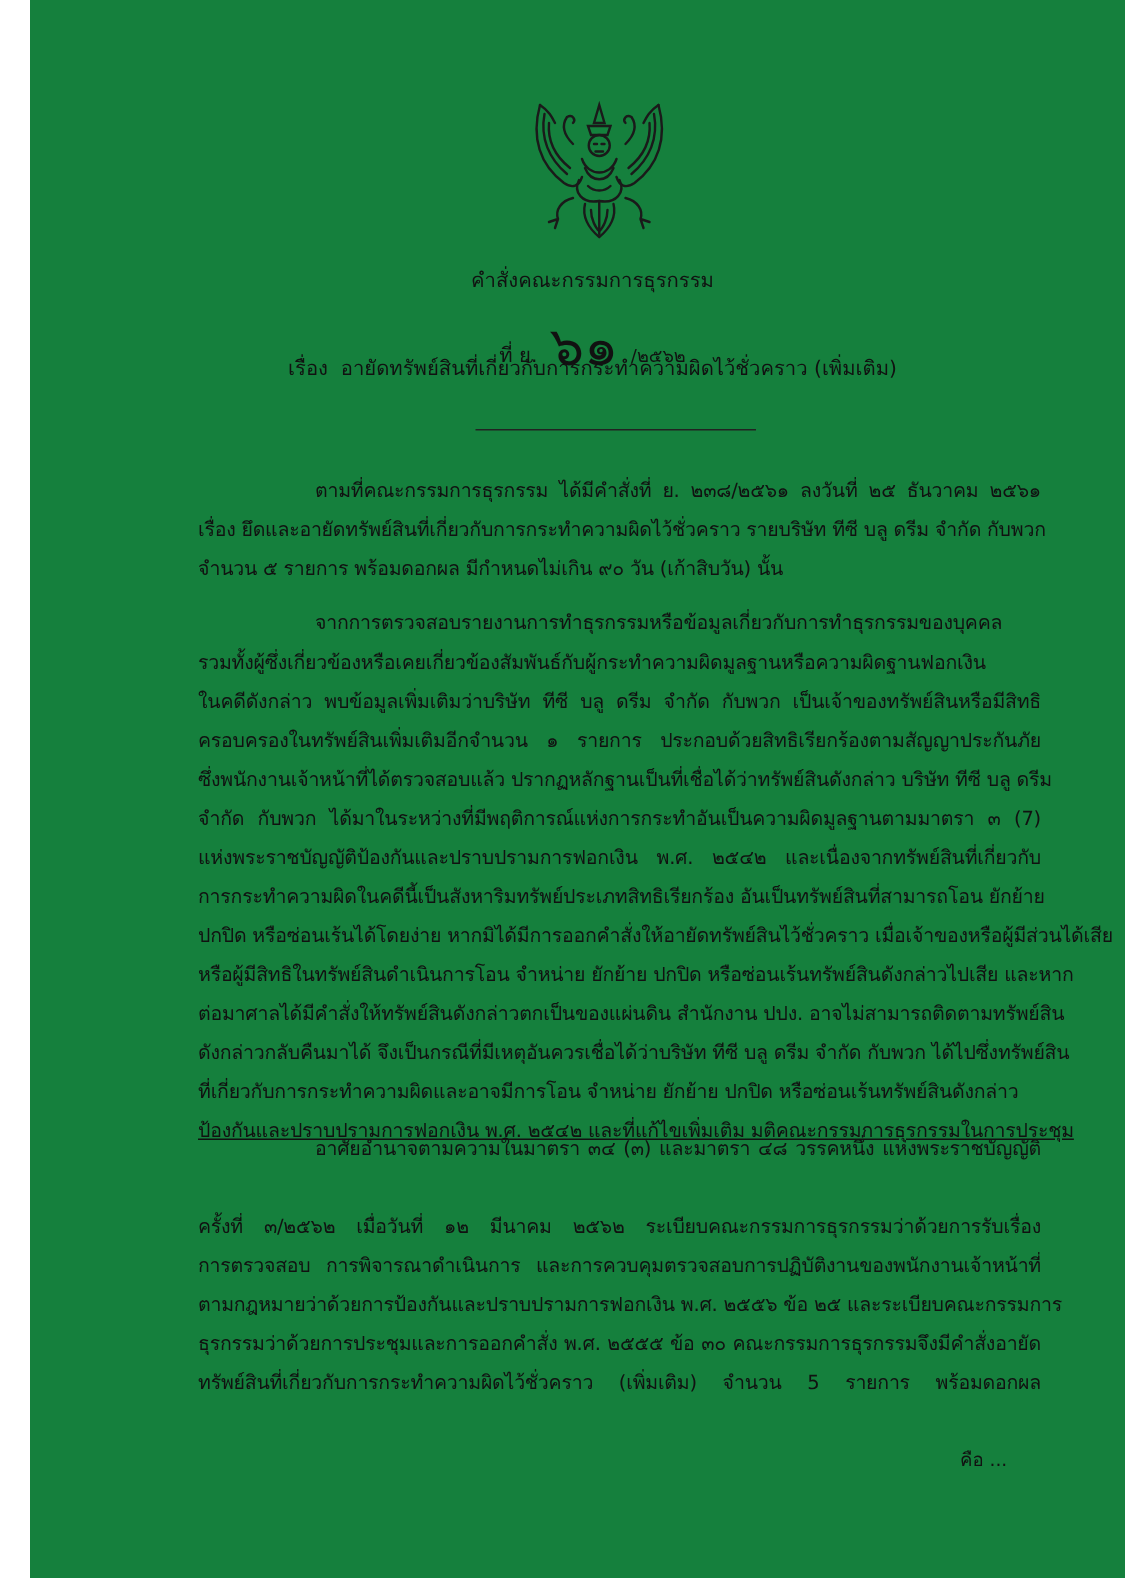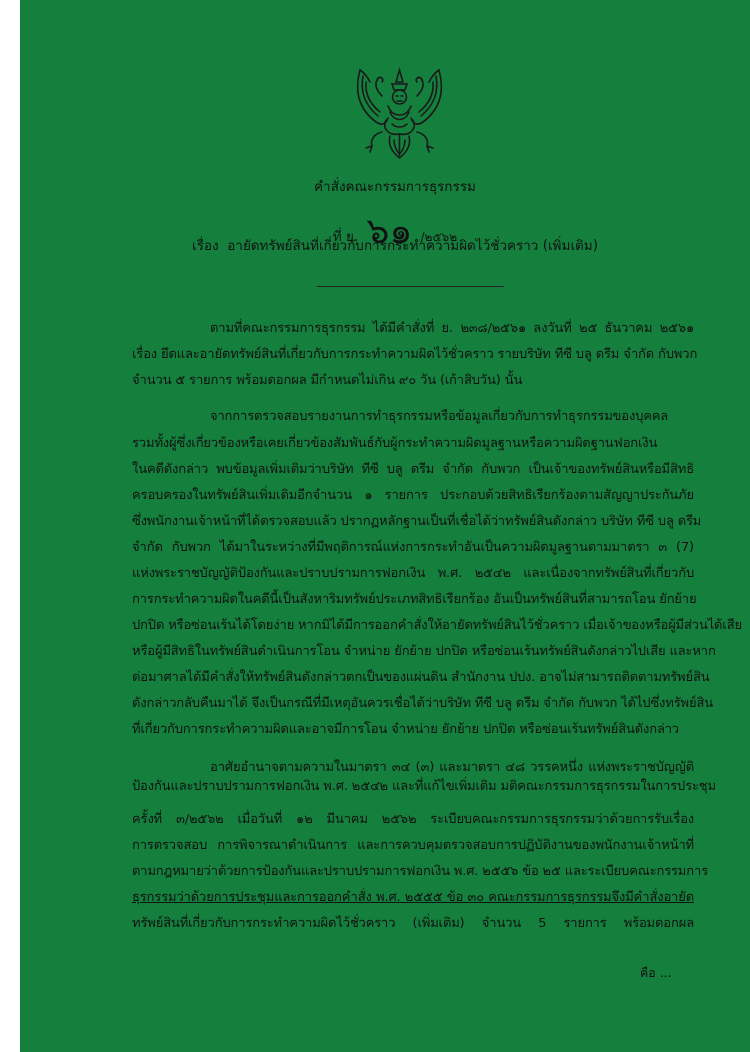--- a/index.html
+++ b/index.html
@@ -92,22 +92,22 @@
     <div class="line" style="top:591px;">การกระทำความผิดในคดีนี้เป็นสังหาริมทรัพย์ประเภทสิทธิเรียกร้อง อันเป็นทรัพย์สินที่สามารถโอน ยักย้าย</div>
     <div class="line" style="top:617px;">ปกปิด หรือซ่อนเร้นได้โดยง่าย หากมิได้มีการออกคำสั่งให้อายัดทรัพย์สินไว้ชั่วคราว เมื่อเจ้าของหรือผู้มีส่วนได้เสีย</div>
     <div class="line" style="top:643px;">หรือผู้มีสิทธิในทรัพย์สินดำเนินการโอน จำหน่าย ยักย้าย ปกปิด หรือซ่อนเร้นทรัพย์สินดังกล่าวไปเสีย และหาก</div>
     <div class="line" style="top:669px;">ต่อมาศาลได้มีคำสั่งให้ทรัพย์สินดังกล่าวตกเป็นของแผ่นดิน สำนักงาน ปปง. อาจไม่สามารถติดตามทรัพย์สิน</div>
     <div class="line" style="top:695px;">ดังกล่าวกลับคืนมาได้ จึงเป็นกรณีที่มีเหตุอันควรเชื่อได้ว่าบริษัท ทีซี บลู ดรีม จำกัด กับพวก ได้ไปซึ่งทรัพย์สิน</div>
     <div class="line last" style="top:721px;">ที่เกี่ยวกับการกระทำความผิดและอาจมีการโอน จำหน่าย ยักย้าย ปกปิด หรือซ่อนเร้นทรัพย์สินดังกล่าว</div>
   </div>
 
   <div>
     <div class="line indent" style="top:759px;">อาศัยอำนาจตามความในมาตรา ๓๔ (๓) และมาตรา ๔๘ วรรคหนึ่ง แห่งพระราชบัญญัติ</div>
-    <div class="line" style="top:778px;">ป้องกันและปราบปรามการฟอกเงิน พ.ศ. ๒๕๔๒ และที่แก้ไขเพิ่มเติม มติคณะกรรมการธุรกรรมในการประชุม</div>
+    <div class="line" style="top:747px;text-decoration:underline;">ป้องกันและปราบปรามการฟอกเงิน พ.ศ. ๒๕๔๒ และที่แก้ไขเพิ่มเติม มติคณะกรรมการธุรกรรมในการประชุม</div>
     <div class="line" style="top:811px;">ครั้งที่ ๓/๒๕๖๒ เมื่อวันที่ ๑๒ มีนาคม ๒๕๖๒ ระเบียบคณะกรรมการธุรกรรมว่าด้วยการรับเรื่อง</div>
     <div class="line" style="top:837px;">การตรวจสอบ การพิจารณาดำเนินการ และการควบคุมตรวจสอบการปฏิบัติงานของพนักงานเจ้าหน้าที่</div>
     <div class="line" style="top:863px;">ตามกฎหมายว่าด้วยการป้องกันและปราบปรามการฟอกเงิน พ.ศ. ๒๕๕๖ ข้อ ๒๕ และระเบียบคณะกรรมการ</div>
-    <div class="line" style="top:889px;text-decoration:underline;">ธุรกรรมว่าด้วยการประชุมและการออกคำสั่ง พ.ศ. ๒๕๕๕ ข้อ ๓๐ คณะกรรมการธุรกรรมจึงมีคำสั่งอายัด</div>
+    <div class="line" style="top:889px;">ธุรกรรมว่าด้วยการประชุมและการออกคำสั่ง พ.ศ. ๒๕๕๕ ข้อ ๓๐ คณะกรรมการธุรกรรมจึงมีคำสั่งอายัด</div>
     <div class="line" style="top:915px;">ทรัพย์สินที่เกี่ยวกับการกระทำความผิดไว้ชั่วคราว (เพิ่มเติม) จำนวน 5 รายการ พร้อมดอกผล</div>
   </div>
 
   <div class="closing">คือ ...</div>
 </div>
 
 </body></html>

